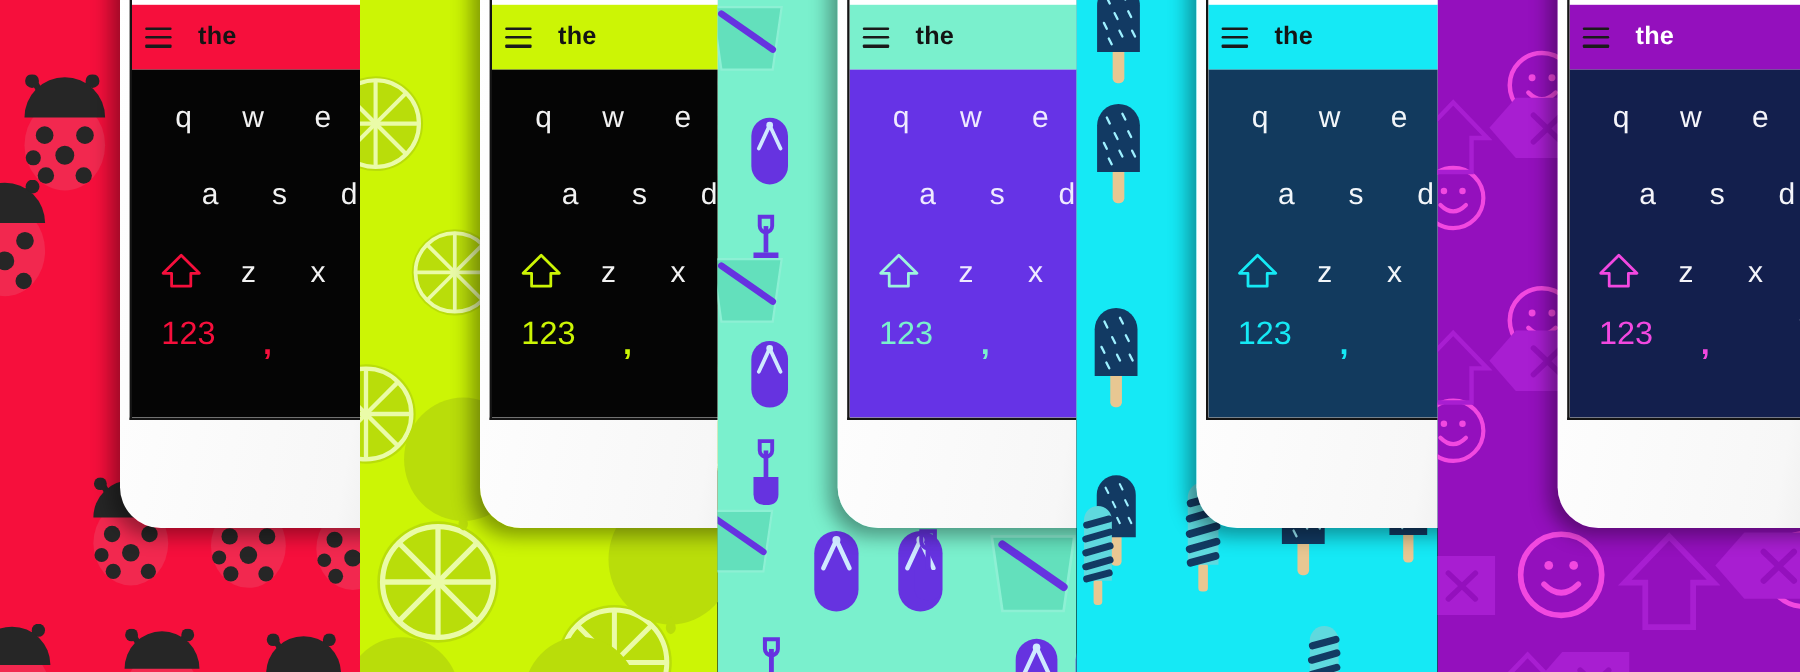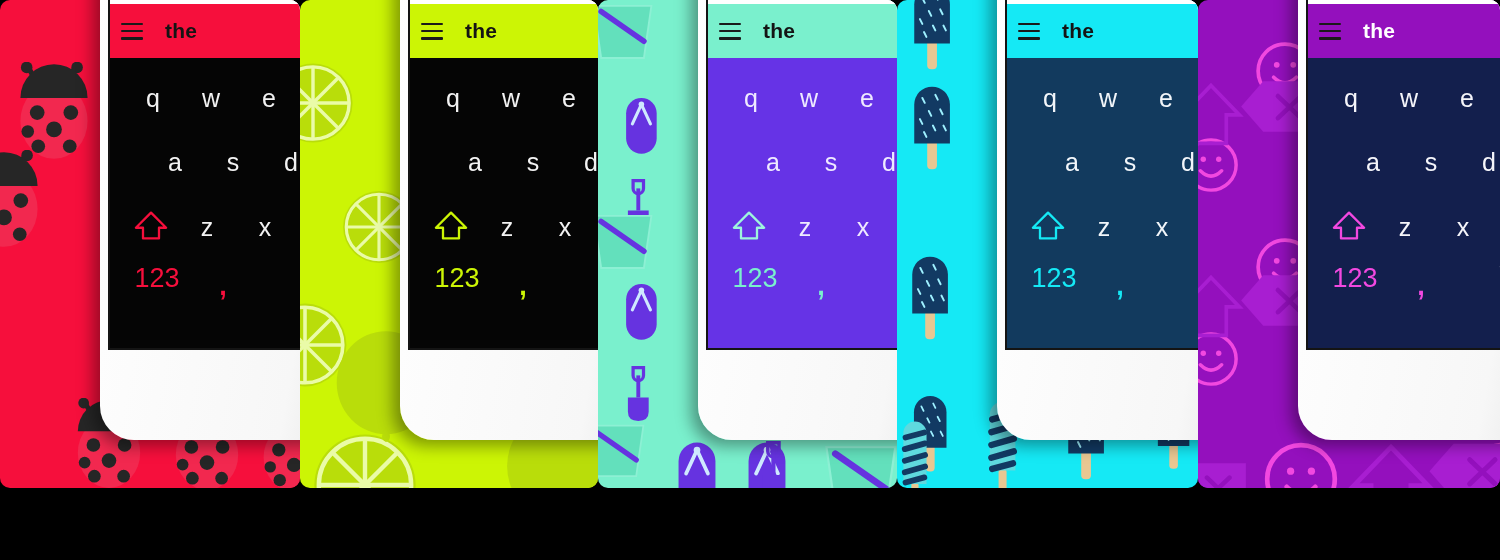--- a/index.html
+++ b/index.html
@@ -2,21 +2,21 @@
 <html><head>
 <meta charset="utf-8">
 <style>
   * { margin:0; padding:0; box-sizing:border-box; }
   html,body { width:1500px; height:560px; overflow:hidden; background:#000; }
   body { font-family:"Liberation Sans", sans-serif; }
 
   .stage { position:relative; width:1500px; height:560px; overflow:hidden; }
 
   
-  .panel { position:absolute; top:0; height:488px; overflow:hidden;border-radius:10px; }
+  .panel { position:absolute; top:0; height:560px; overflow:hidden; }
 
   .bg { position:absolute; inset:0; }
   .pattern { position:absolute; inset:0; }
 
   
   .phone {
     position:absolute; top:-26px; left:100px;
     width:420px; height:466px;
     background:linear-gradient(100deg,#ffffff 0%,#f7f7f7 52%,#d8d8d8 78%,#f2f2f2 100%);
     border-radius:0 0 34px 34px;

